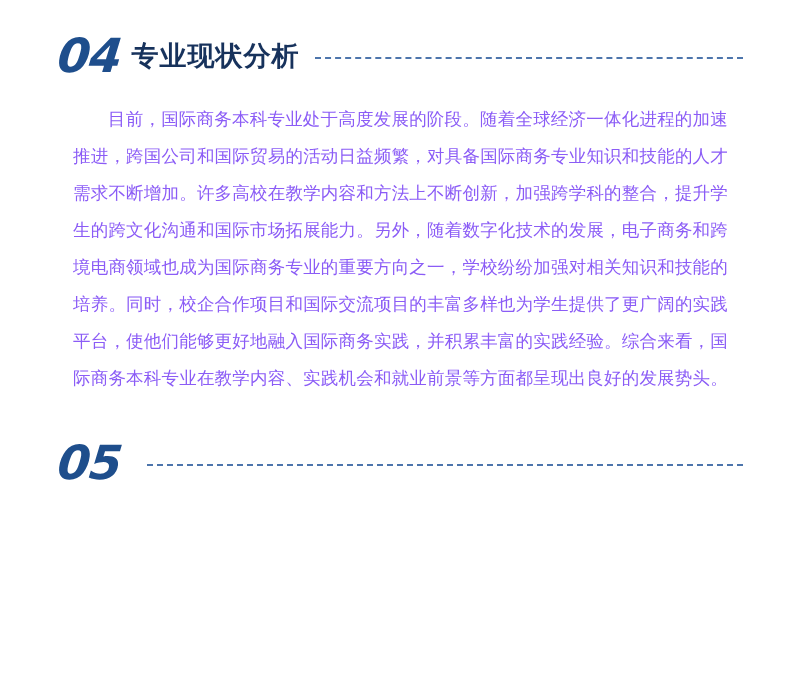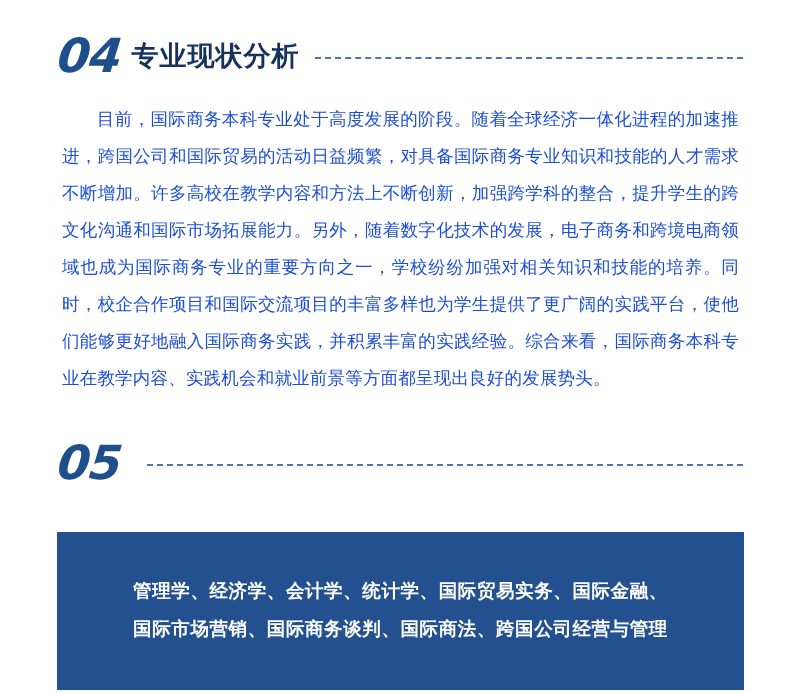--- a/index.html
+++ b/index.html
@@ -56,25 +56,25 @@
     margin-top: 4px;
     border-top: 2px dashed #2f5e9e;
     opacity: .85;
   }
 
   
   .body-wrap {
     padding: 0 62px 0 62px;
   }
   .para {
-    margin: 0;
+    margin: 11px;
     font-family: "DejaVu Sans", sans-serif;
     font-size: 17.5px;
     line-height: 37px;
-    color: #1d4ed8;
+    color: #8b5cf6;
     text-align: justify;
     text-justify: inter-ideograph;
     text-indent: 2em;
     letter-spacing: .2px;
   }
 
   
   .course-block {
     position: absolute;
     left: 57px;
@@ -107,18 +107,14 @@
 
   <div class="body-wrap" style="margin-top:22px;">
     <p class="para">目前，国际商务本科专业处于高度发展的阶段。随着全球经济一体化进程的加速推进，跨国公司和国际贸易的活动日益频繁，对具备国际商务专业知识和技能的人才需求不断增加。许多高校在教学内容和方法上不断创新，加强跨学科的整合，提升学生的跨文化沟通和国际市场拓展能力。另外，随着数字化技术的发展，电子商务和跨境电商领域也成为国际商务专业的重要方向之一，学校纷纷加强对相关知识和技能的培养。同时，校企合作项目和国际交流项目的丰富多样也为学生提供了更广阔的实践平台，使他们能够更好地融入国际商务实践，并积累丰富的实践经验。综合来看，国际商务本科专业在教学内容、实践机会和就业前景等方面都呈现出良好的发展势头。</p>
   </div>
 
   <div class="section-head" style="margin-top:42px;">
     <div class="sec-num">05</div>
     <div class="sec-rule"></div>
   </div>
 
-  <div class="course-block" style="top:500px;">
-    <div class="course-line">管理学、经济学、会计学、统计学、国际贸易实务、国际金融、</div>
-    <div class="course-line">国际市场营销、国际商务谈判、国际商法、跨国公司经营与管理</div>
-  </div>
 
 </div>
 
 </body></html>

